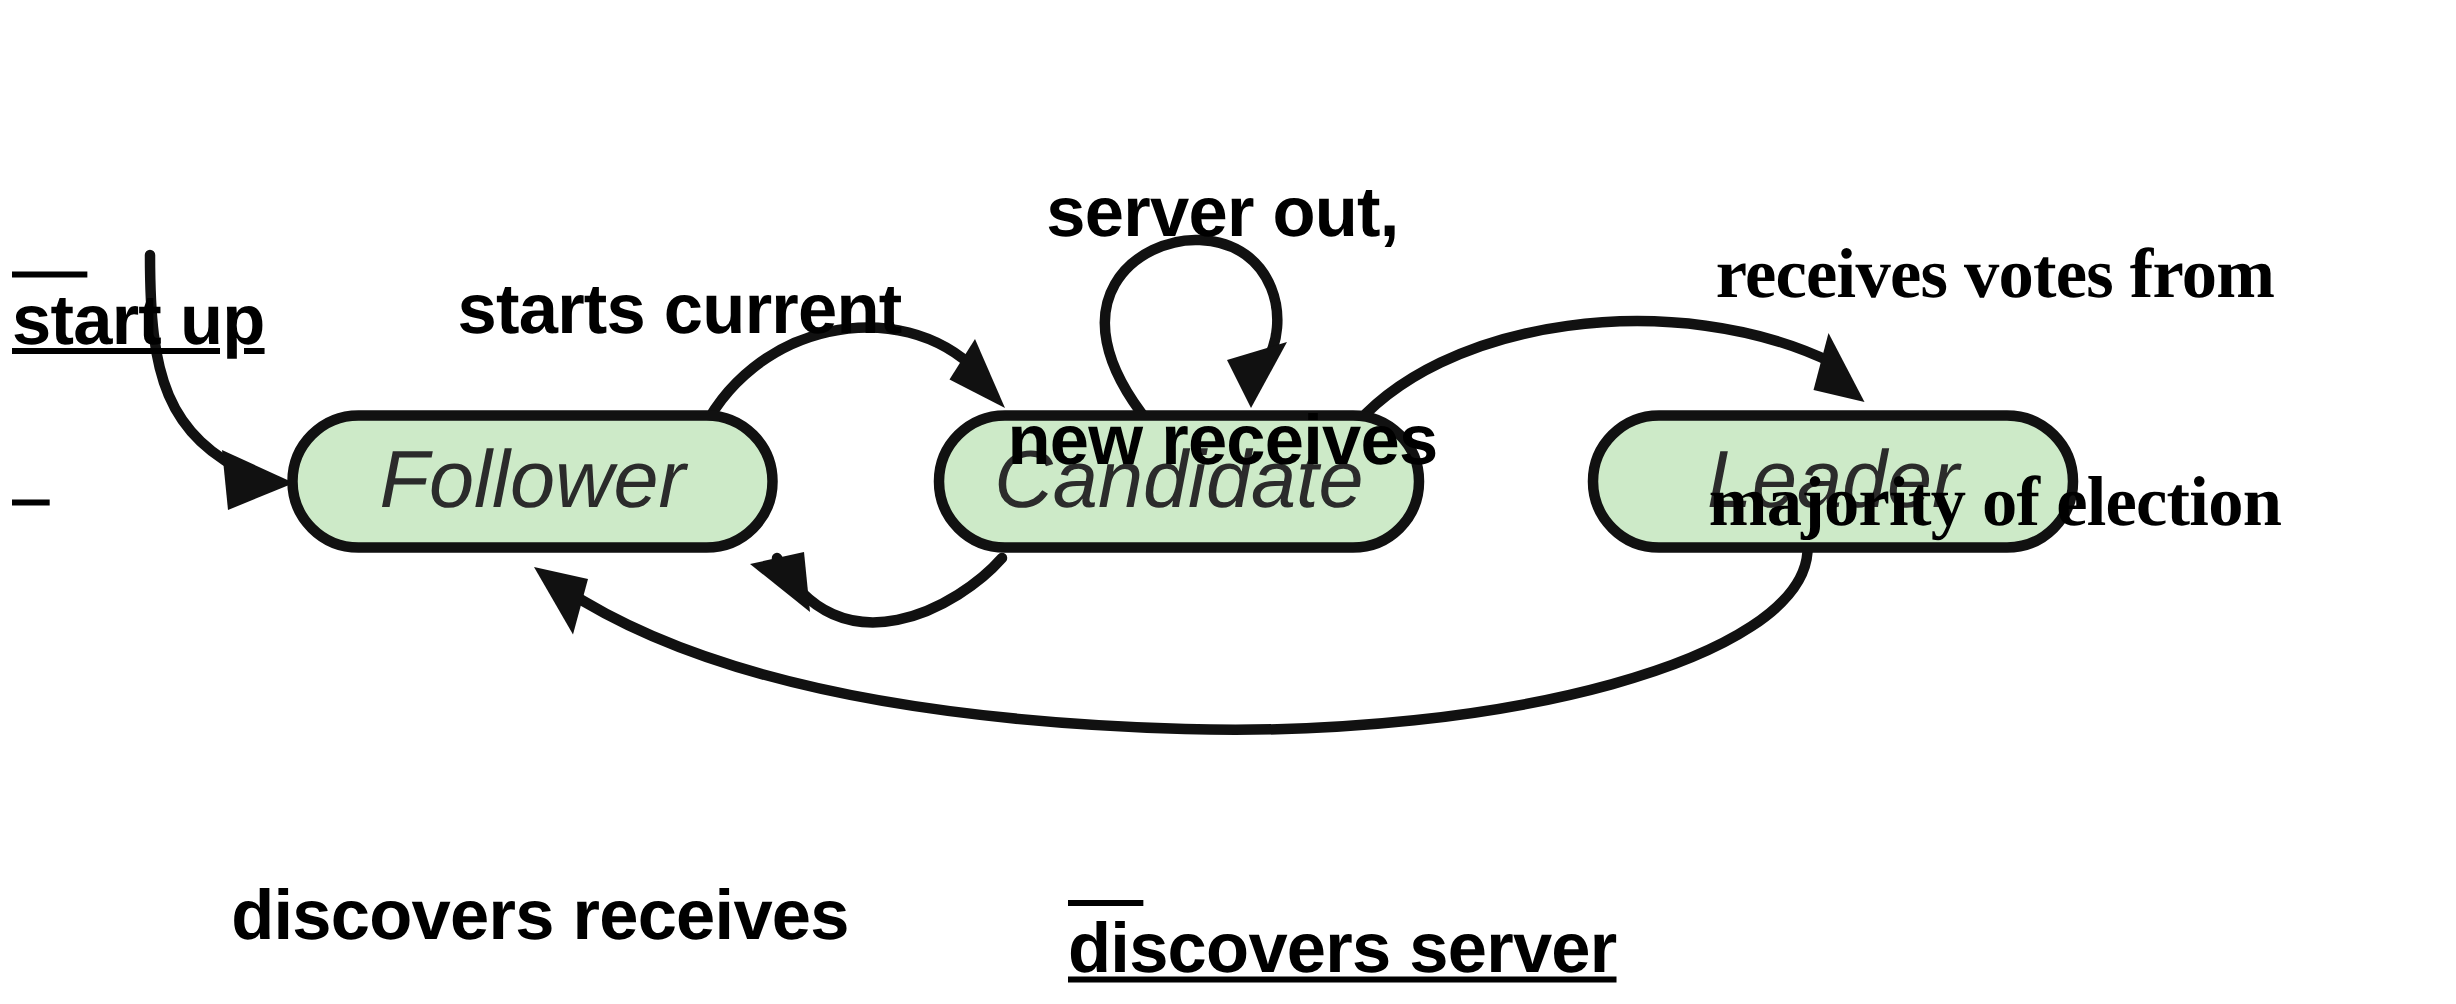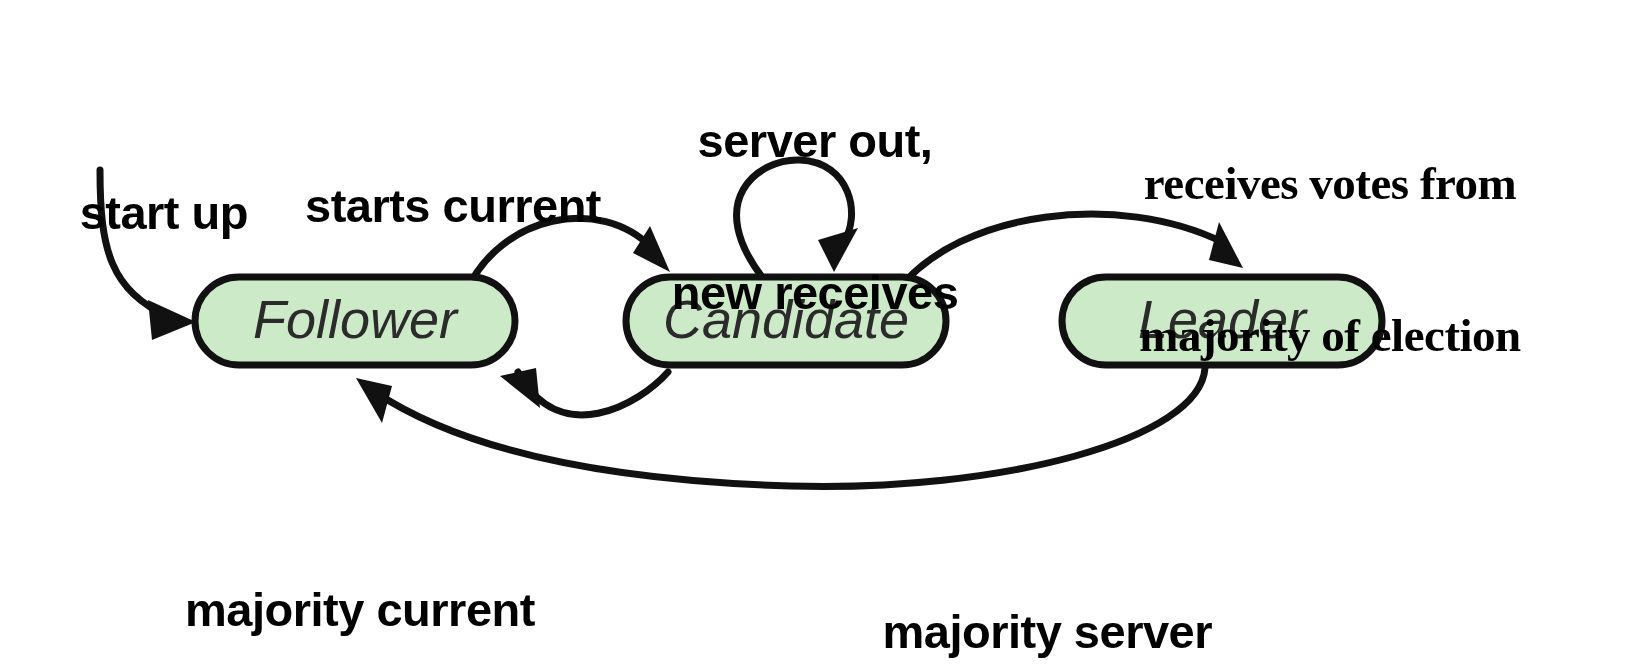--- a/index.html
+++ b/index.html
@@ -56,21 +56,21 @@
     font-size: 47px;
     line-height: 1.08;
     color: #000000;
     white-space: pre;
     letter-spacing: -0.5px;
   }
   .edge-label .line {
     display: block;
   }
   .al-center { text-align: center; }
-  .al-left   { text-align: right; }
+  .al-left   { text-align: left; text-decoration: underline; }
 </style>
 </head>
 <body>
 
 <div id="stage">
 
   <svg id="diagram-svg" viewBox="0 0 1637 669">
 
     <g>
       <path class="edge-path" d="M 100,170 C 100,250 110,290 170,318"></path>
@@ -131,22 +131,22 @@
     <span class="line">server out,</span>
     <span class="line">new receives</span>
   </div>
 
   <div class="edge-label al-center" style="left:1030px; top:56px; width:600px;font-family:Liberation Serif, serif;">
     <span class="line">receives votes from</span>
     <span class="line">majority of election</span>
   </div>
 
   <div class="edge-label al-center" style="left:100px; top:483px; width:520px;">
-    <span class="line">majority current</span>
+    <span class="line">discovers receives</span>
     
   </div>
 
   <div class="edge-label al-left" style="left:712px; top:505px; width:500px;">
-    <span class="line">majority server</span>
+    <span class="line">discovers server</span>
     
   </div>
 
 </div>
 
 </body></html>

